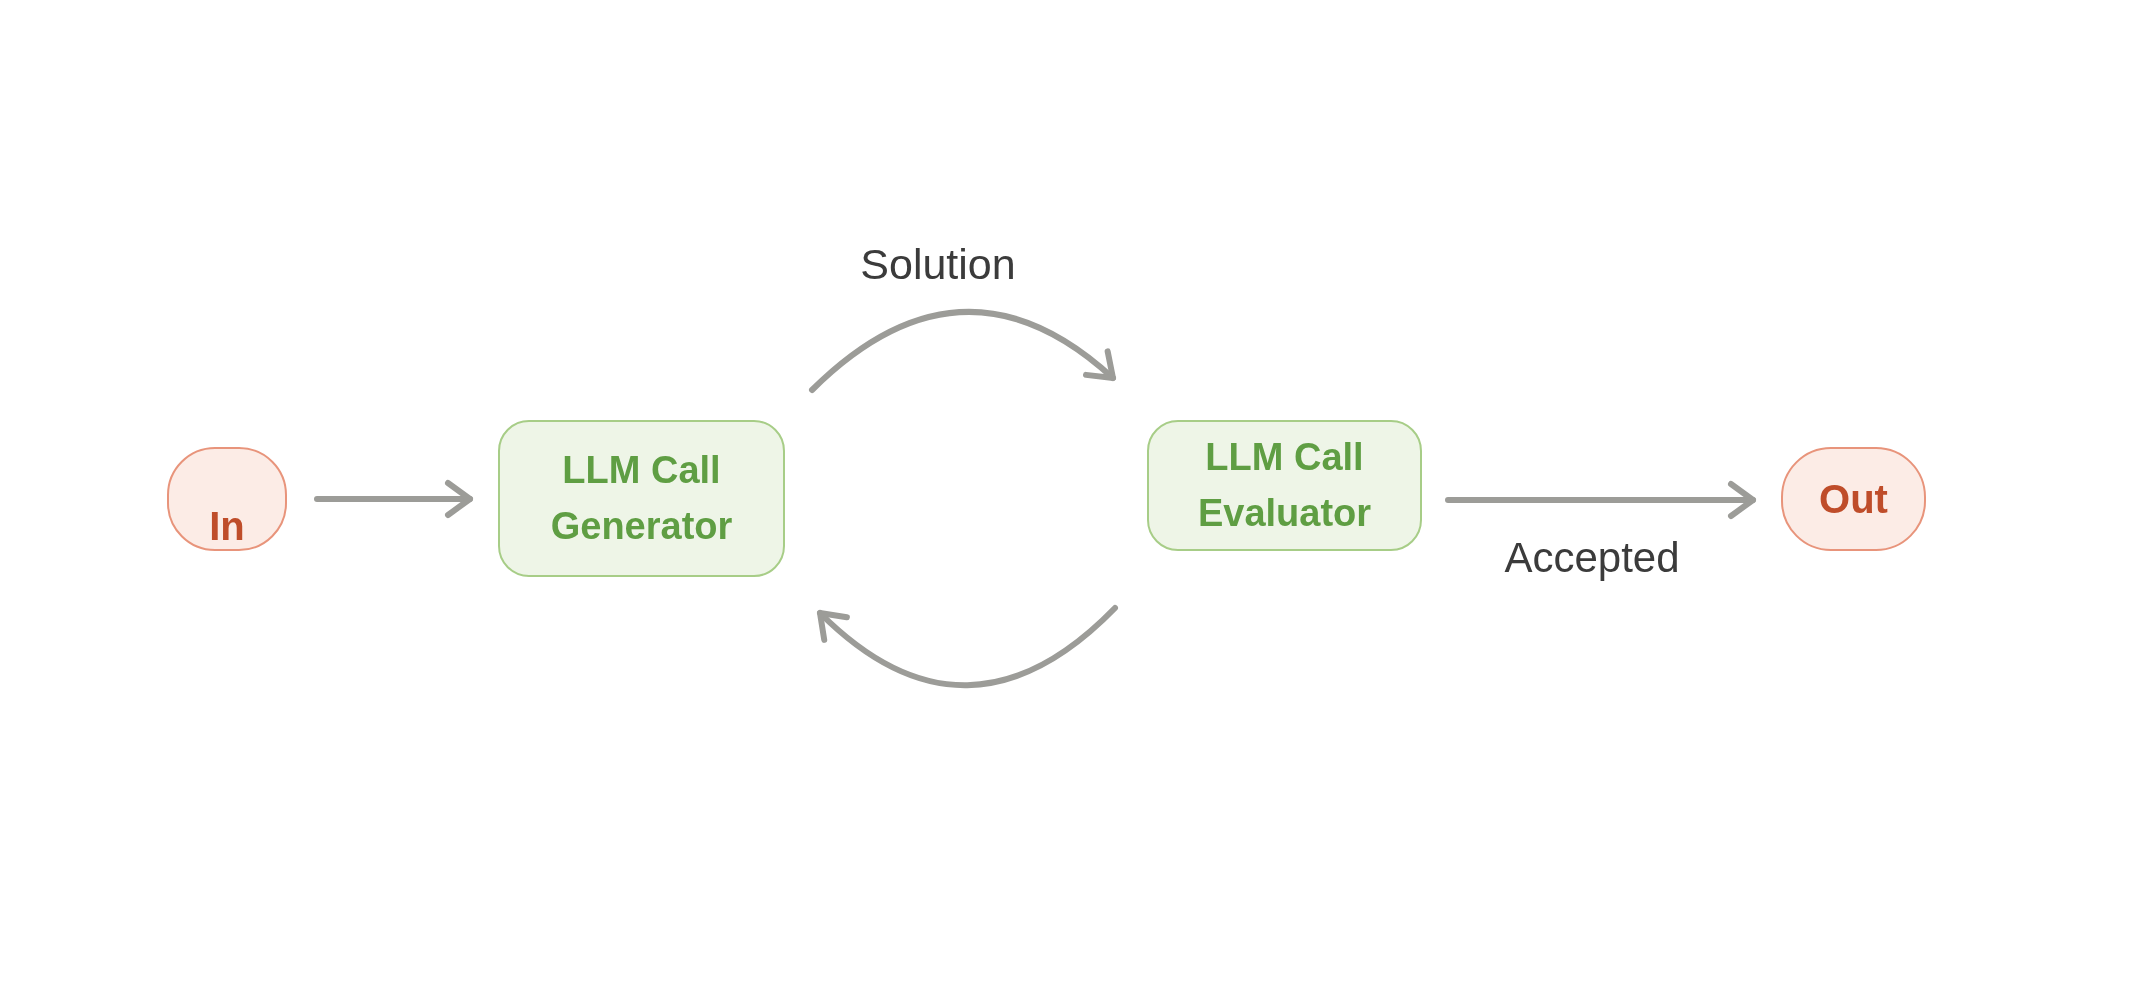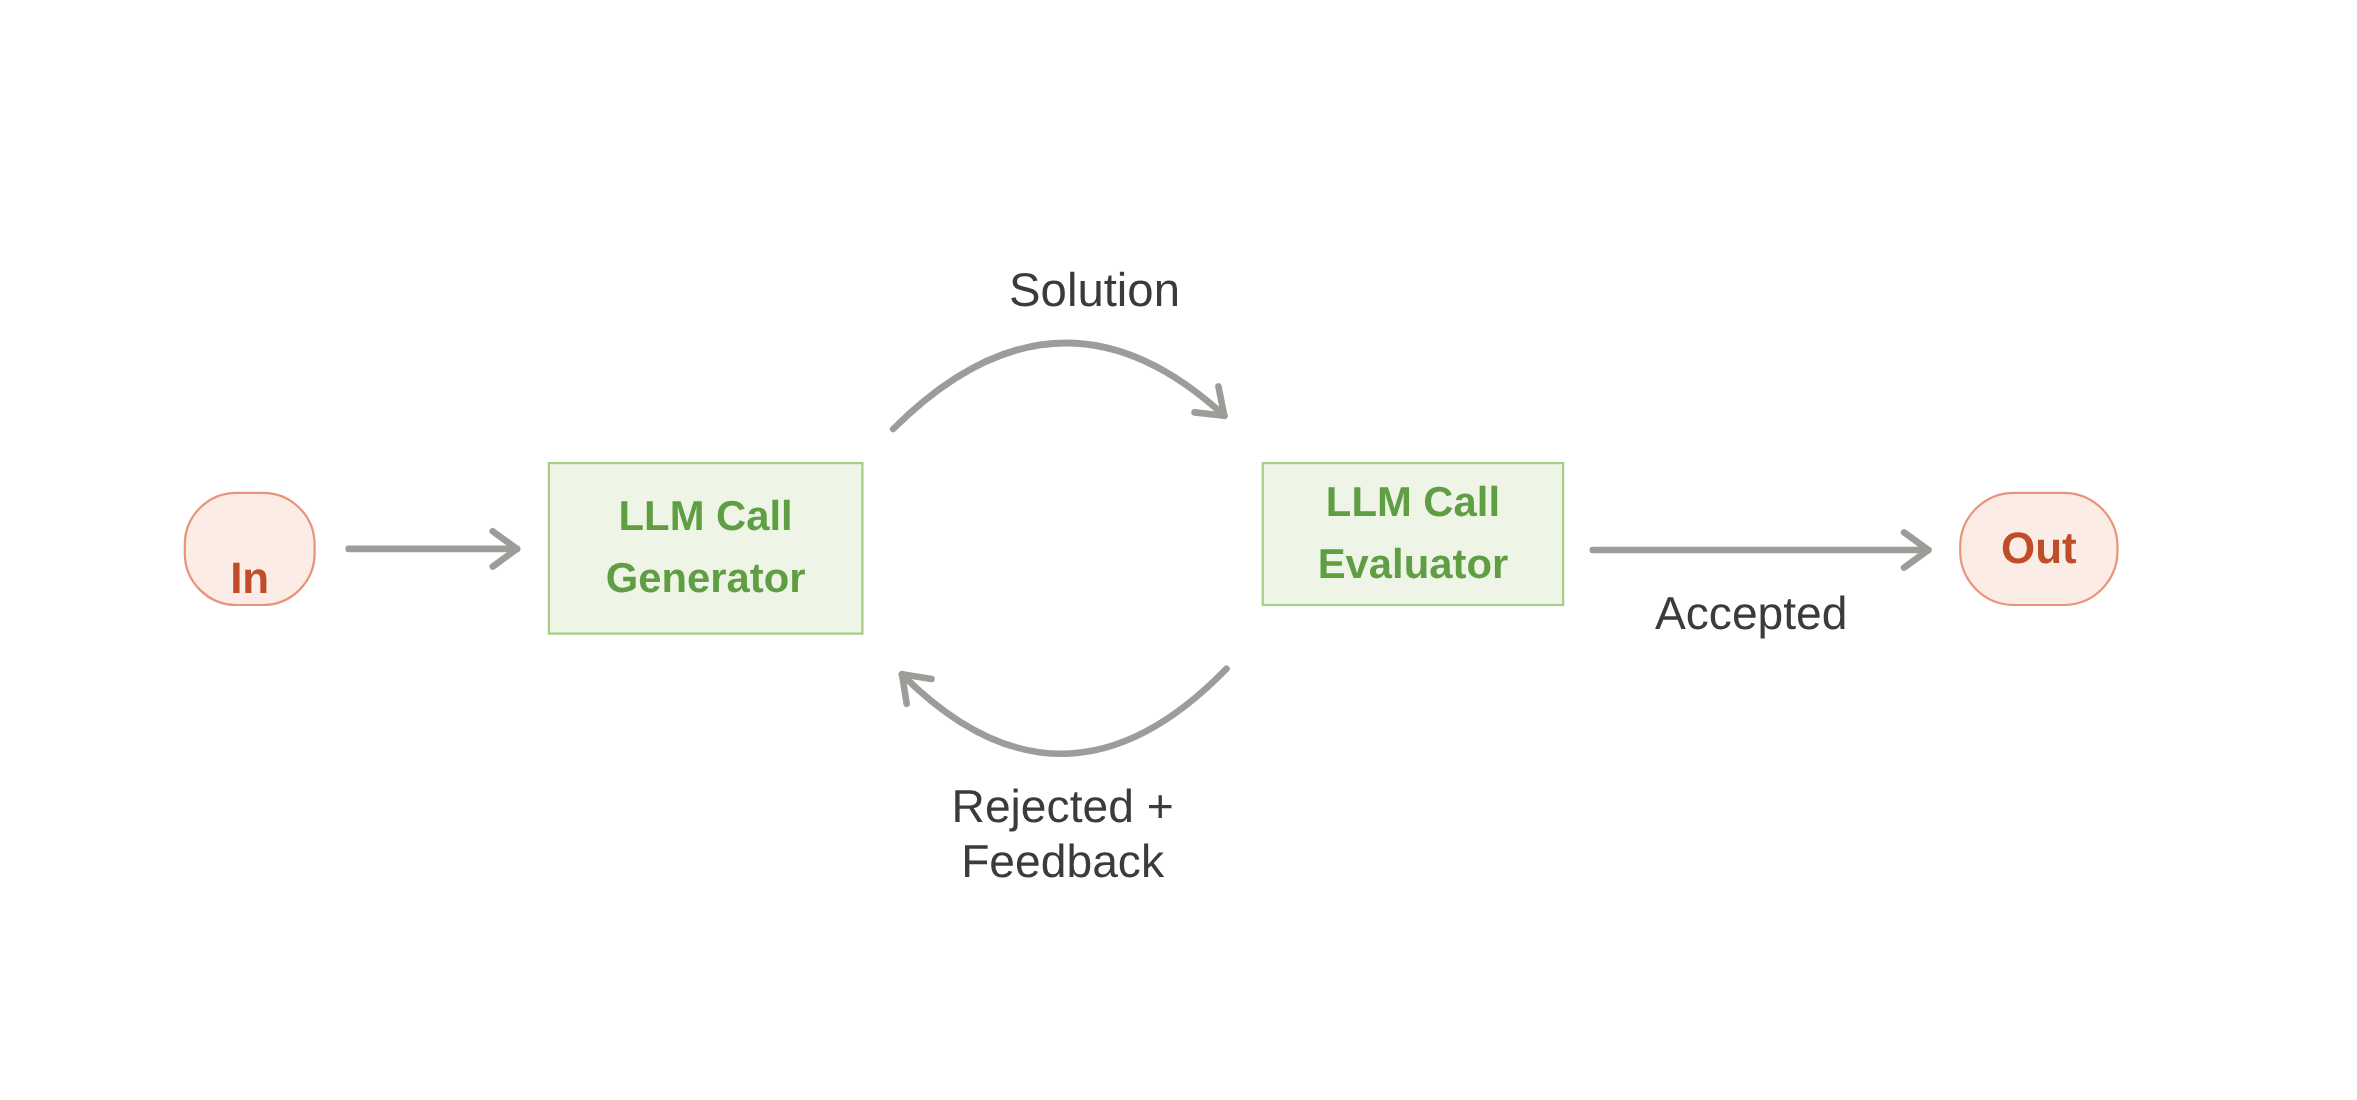--- a/index.html
+++ b/index.html
@@ -34,20 +34,21 @@
     stroke:var(--arrow);
     stroke-width:6;
     stroke-linecap:round;
     stroke-linejoin:round;
   }
   .node{
     position:absolute;
     display:flex;align-items:center;justify-content:center;
     text-align:center;
     box-sizing:border-box;
+    border-radius:31px;
   }
   .node-terminal{
     background:var(--terminal-fill);
     border:2.5px solid var(--terminal-border);
     color:var(--terminal-text);
     font-size:40px;font-weight:bold;
   }
   .node-process{
     background:var(--node-green-fill);
     border:2px solid var(--node-green-border);
@@ -60,21 +61,21 @@
   .node-out{left:1781px;top:447px;width:145px;height:104px;border-radius:50px;}
   .node-generator{left:498px;top:420px;width:287px;height:157px;}
   .node-evaluator{left:1147px;top:420px;width:275px;height:131px;}
   .edge-label{
     position:absolute;
     color:var(--edge-label-text);
     font-size:43px;font-weight:400;
     white-space:nowrap;
     transform:translateX(-50%);
   }
-  .label-solution{left:995px;top:240px;}
+  .label-solution{left:938px;top:240px;}
   .label-accepted{left:1592px;top:534px;font-size:42px;}
   .label-rejected{
     left:966px;top:708px;
     width:340px;
     white-space:normal;
     text-align:center;
     line-height:1.2;
     font-size:42px;
   }
 </style>
@@ -108,15 +109,14 @@
   </div>
 
   <div class="node node-terminal node-out">
     <span>Out</span>
   </div>
 
   <div class="edge-label label-solution">Solution</div>
 
   <div class="edge-label label-accepted">Accepted</div>
 
-  <div class="edge-label label-rejected">Rejected + Feedback</div>
 
 </div>
 
 </body></html>

